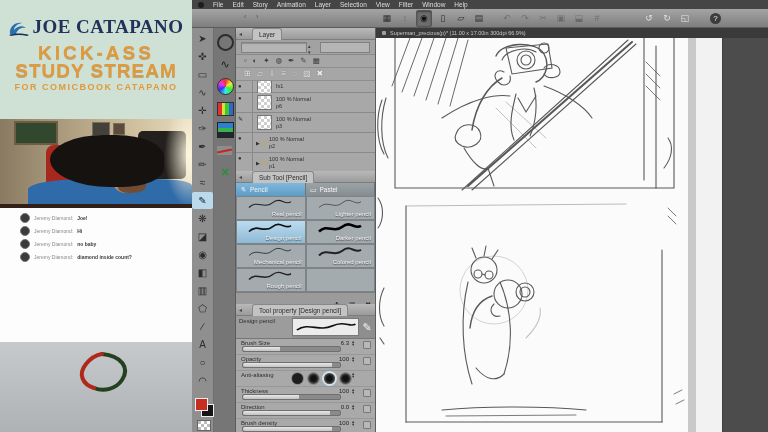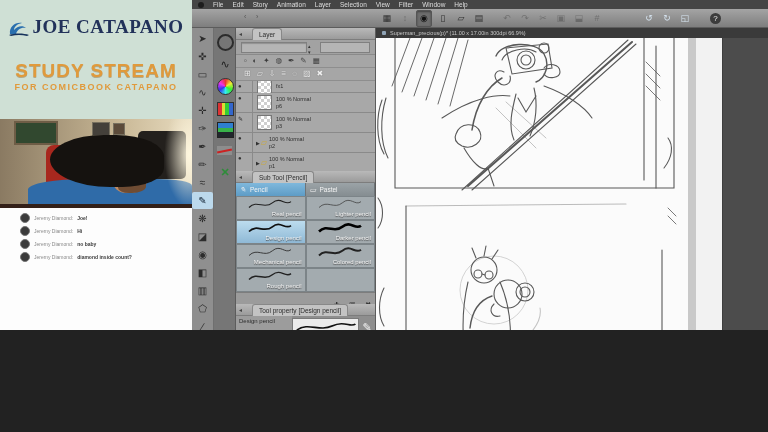--- a/index.html
+++ b/index.html
@@ -1,16 +1,16 @@
 <!DOCTYPE html>
 <html><head>
 <meta charset="utf-8">
 <style>
   html,body{margin:0;padding:0;background:#222;}
-  .stage{position:relative;width:768px;height:330px;overflow:hidden;
+  .stage{position:relative;width:768px;height:432px;overflow:hidden;
          font-family:"Liberation Sans",sans-serif;background:#8a8a8a;}
   .abs{position:absolute;}
   
   .sidebar{left:0;top:0;width:192px;height:432px;background:#cfe0d5;border-right:1px solid #1e1e1e;}
   .logoRow{left:0;top:16px;width:192px;text-align:center;}
   .logoTitle{font-family:"Liberation Serif",serif;font-weight:bold;font-size:19px;color:#22325a;letter-spacing:.5px;}
   .swoosh{display:inline-block;vertical-align:-4px;margin-right:2px;}
   .headline{width:192px;text-align:center;color:#e09a3c;font-weight:bold;
             text-shadow:0 1px 0 rgba(120,70,0,.35);}
   .h1a{top:42px;font-size:19px;letter-spacing:3px;}
@@ -128,20 +128,21 @@
 
 <div class="stage">
 
   <div class="abs sidebar">
     <div class="abs logoRow">
       <svg class="swoosh" width="22" height="16" viewBox="0 0 22 16">
         <path d="M2,13 C1,6 7,1 14,2 C9,3 6,6 6,9 C9,5 15,4 18,7 C13,6 9,9 8,13 Z" fill="#2a6fae"></path>
         <path d="M1,14 C6,12 16,12 21,14 L19,15 C14,13.5 8,13.5 3,15 Z" fill="#17335c"></path>
       </svg><span class="logoTitle">JOE CATAPANO</span>
     </div>
+    <div class="abs headline h1a">KICK-ASS</div>
     <div class="abs headline h1b">STUDY STREAM</div>
     <div class="abs tagline">FOR COMICBOOK CATAPANO</div>
 
     <div class="abs webcam">
       <div class="abs" style="left:14px;top:2px;width:40px;height:20px;background:#31482f;border:2px solid #6e5d46;"></div>
       <div class="abs" style="left:92px;top:3px;width:16px;height:12px;background:#44403a;border:1px solid #77705f;"></div>
       <div class="abs" style="left:113px;top:4px;width:10px;height:10px;background:#5c4b3a;border:1px solid #77705f;"></div>
       <div class="abs" style="left:138px;top:12px;width:48px;height:48px;background:#23201d;border-radius:5px;"></div>
       <div class="abs" style="left:46px;top:26px;width:40px;height:52px;background:#a8281e;border-radius:8px 12px 3px 3px;"></div>
       <div class="abs" style="left:54px;top:70px;width:30px;height:16px;background:#2c2721;"></div>

